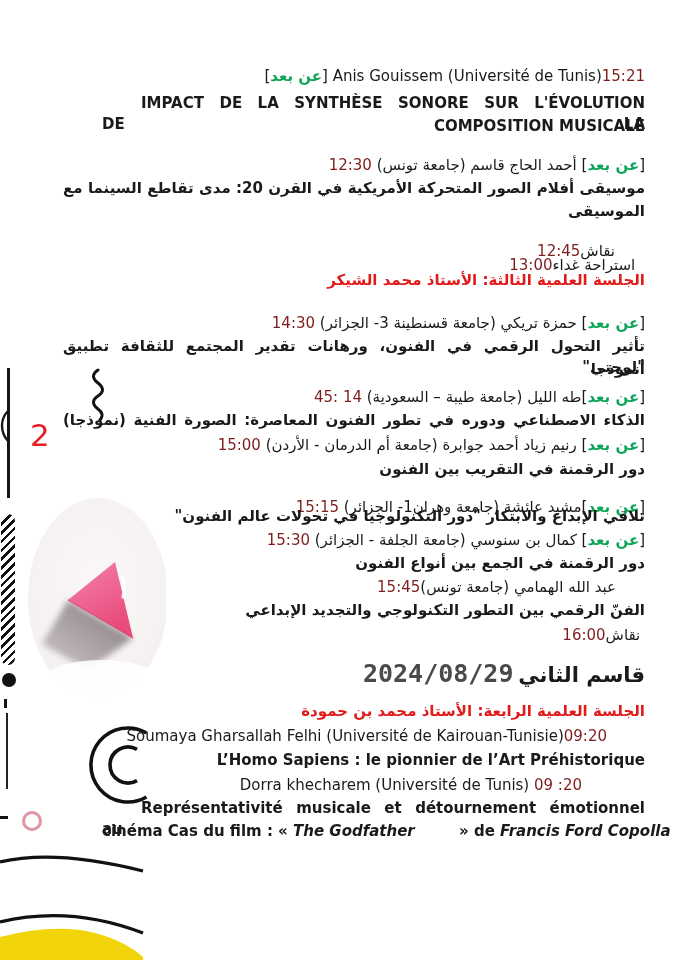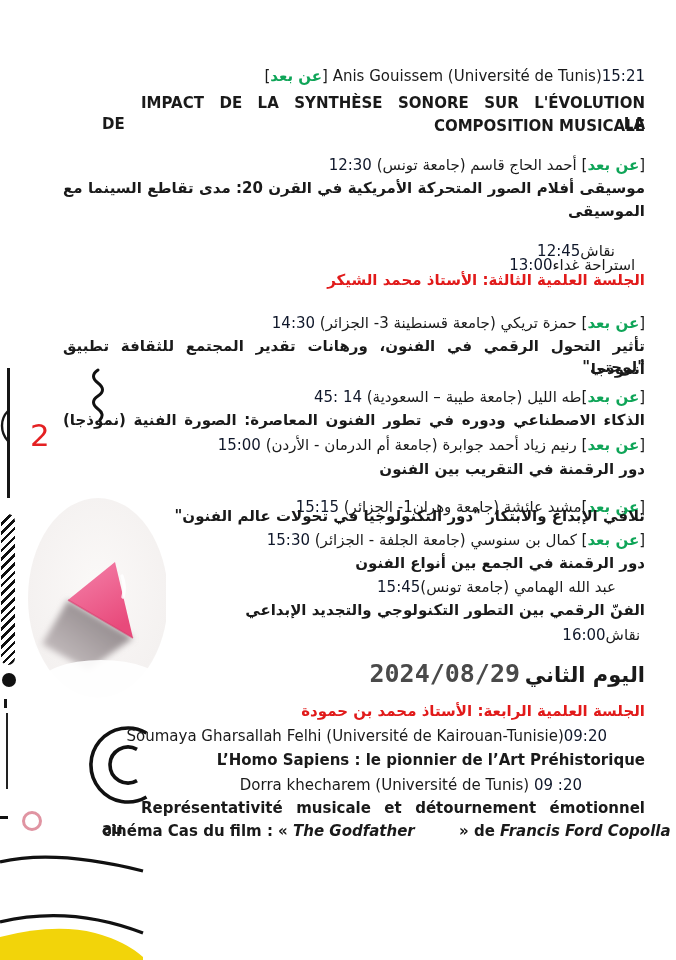--- a/index.html
+++ b/index.html
@@ -2,21 +2,21 @@
 <html><head>
 <meta charset="utf-8">
 <style>
   html,body{margin:0;padding:0;}
   body{width:676px;height:960px;position:relative;background:#ffffff;overflow:hidden;
        font-family:"DejaVu Sans","Liberation Sans",sans-serif;}
   #page{position:absolute;inset:0;background:#ffffff;}
   .line{position:absolute;left:0;right:0;padding-left:63px;padding-right:31px;
         font-size:15px;line-height:21px;color:#1a1a1a;text-align:right;white-space:nowrap;}
   .seg{unicode-bidi:isolate;}
-  .time{color:#0f172a;}
+  .time{color:#7f1d1d;}
   .green{color:#0fa558;font-weight:700;}
   .br{color:#1a1a1a;}
   .rtlb{font-weight:700;}
   .red{color:#e11a1a;font-weight:700;}
   .b{font-weight:700;margin-left:39px;}
   .i{font-weight:700;font-style:italic;}
   .plain{}
   .lcd{font-family:"DejaVu Sans Mono","Liberation Mono",monospace;font-weight:700;
        font-size:25px;color:#4a4a4a;letter-spacing:.5px;}
   .bigar{font-weight:700;font-size:21px;}
@@ -125,21 +125,21 @@
       <div class="line just rtldir" style="top: 410px;"><span class="seg rtlb" dir="rtl">الذكاء الاصطناعي ودوره في تطور الفنون المعاصرة: الصورة الفنية (نموذجا)</span></div>
       <div class="line " style="top: 435px;"><span class="seg time" dir="ltr">15:00</span><span class="seg plain" dir="rtl"> رنيم زياد أحمد جوابرة (جامعة أم الدرمان - الأردن) </span><span class="seg br" dir="ltr">[</span><span class="seg green" dir="rtl">عن بعد</span><span class="seg br" dir="ltr">]</span></div>
       <div class="line " style="top: 459px;"><span class="seg rtlb" dir="rtl">دور الرقمنة في التقريب بين الفنون</span></div>
       <div class="line " style="top: 497px; margin-left: 40px;"><span class="seg time" dir="ltr">15:15</span><span class="seg plain" dir="rtl">مشيد عائشة (جامعة وهران1- الجزائر) </span><span class="seg br" dir="ltr">[</span><span class="seg green" dir="rtl">عن بعد</span><span class="seg br" dir="ltr">]</span></div>
       <div class="line " style="top: 506px;"><span class="seg rtlb" dir="rtl">تلاقي الإبداع والابتكار "دور التكنولوجيا في تحولات عالم الفنون"</span></div>
       <div class="line " style="top: 530px;"><span class="seg time" dir="ltr">15:30</span><span class="seg plain" dir="rtl"> كمال بن سنوسي (جامعة الجلفة - الجزائر) </span><span class="seg br" dir="ltr">[</span><span class="seg green" dir="rtl">عن بعد</span><span class="seg br" dir="ltr">]</span></div>
       <div class="line " style="top: 553px;"><span class="seg rtlb" dir="rtl">دور الرقمنة في الجمع بين أنواع الفنون</span></div>
       <div class="line " style="top: 577px; padding-right: 60px;"><span class="seg time" dir="ltr">15:45</span><span class="seg plain" dir="rtl">عبد الله الهمامي (جامعة تونس)</span></div>
       <div class="line " style="top: 600px;"><span class="seg rtlb" dir="rtl">الفنّ الرقمي بين التطور التكنولوجي والتجديد الإبداعي</span></div>
       <div class="line " style="top: 625px;"><span class="seg time" dir="ltr">16:00</span><span class="seg plain" dir="rtl"> نقاش</span></div>
-      <div class="line " style="top: 663px;"><span class="seg lcd" dir="ltr">2024/08/29</span><span class="seg br" dir="ltr"> </span><span class="seg bigar" dir="rtl">اليوم الثاني</span></div>
+      <div class="line " style="top: 663px;"><span class="seg lcd" dir="ltr">2024/08/29</span><span class="seg br" dir="ltr"> </span><span class="seg bigar" dir="rtl">قاسم الثاني</span></div>
       <div class="line " style="top: 701px;"><span class="seg red" dir="rtl">الجلسة العلمية الرابعة: الأستاذ محمد بن حمودة</span></div>
       <div class="line " style="top: 726px; padding-right: 69px;"><span class="seg plain" dir="ltr">Soumaya Gharsallah Felhi (Université de Kairouan-Tunisie)</span><span class="seg time" dir="ltr">09:20</span></div>
       <div class="line left" style="top: 750px;"><span class="seg b" dir="ltr">L’Homo Sapiens : le pionnier de l’Art Préhistorique</span></div>
       <div class="line " style="top: 775px; padding-right: 94px;"><span class="seg plain" dir="ltr">Dorra khecharem (Université de Tunis) </span><span class="seg time" dir="ltr">09 :20</span></div>
       <div class="line left b just ws7" style="top: 798px;"><span class="seg b" dir="ltr">Représentativité musicale et détournement émotionnel au</span></div>
       <div class="line left" style="top: 821px;"><span class="seg b" dir="ltr">cinéma Cas du film : « </span><span class="seg i" dir="ltr">The Godfather</span><span class="seg b" dir="ltr"> » de </span><span class="seg i" dir="ltr">Francis Ford Copolla</span></div>
     </div>
 </div>
 
 </body></html>

